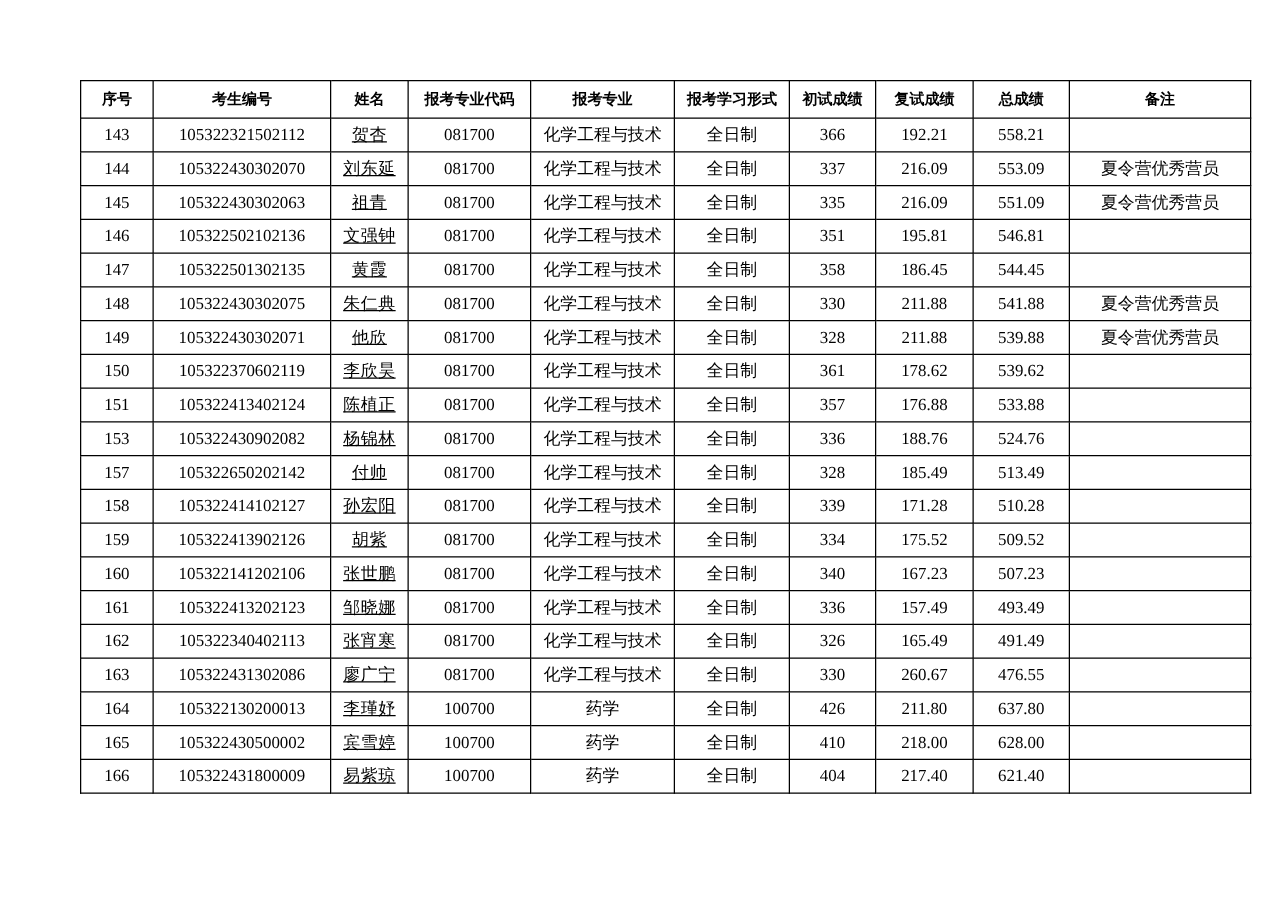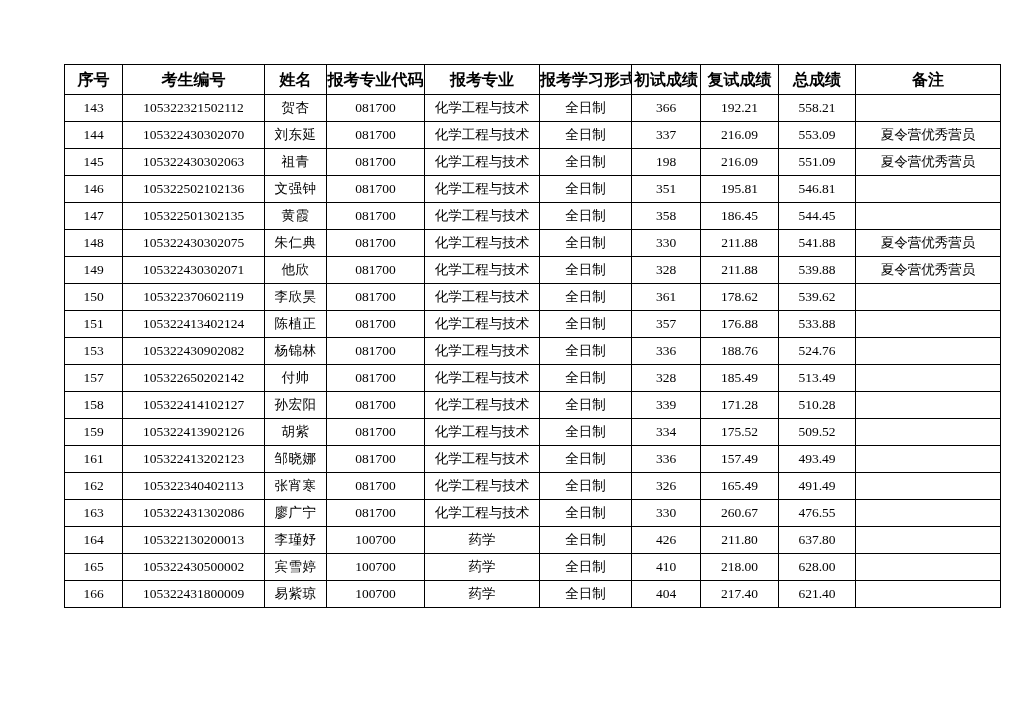--- a/index.html
+++ b/index.html
@@ -39,36 +39,36 @@
     font-size: 13.5px;
     line-height: 1.1;
     padding: 0;
     height: 26px;
     white-space: nowrap;
     overflow: hidden;
   }
   table.score-table thead th {
     font-weight: bold;
     height: 29px;
-    font-size: 16px;
+    font-size: 12px;
   }
   
   col.c-index   { width: 58px; }
   col.c-number  { width: 142px; }
   col.c-name    { width: 62px; }
   col.c-majcode { width: 98px; }
   col.c-major   { width: 115px; }
   col.c-mode    { width: 92px; }
   col.c-first   { width: 69px; }
   col.c-second  { width: 78px; }
   col.c-total   { width: 77px; }
   col.c-remark  { width: 145px; }
 
   td.num-cell { font-size: 13px; }
-  td.name-cell { letter-spacing: 0.5px; }
+  td.name-cell { letter-spacing: 0.5px; text-decoration: underline; }
   td.remark-cell { font-size: 13.5px; }
 </style>
 </head>
 <body>
 
 <div class="page">
   <div class="table-wrap">
     <table class="score-table">
       <colgroup>
         <col class="c-index">
@@ -121,21 +121,21 @@
             <td>553.09</td>
             <td class="remark-cell">夏令营优秀营员</td>
           </tr>
           <tr>
             <td>145</td>
             <td class="num-cell">105322430302063</td>
             <td class="name-cell">祖青</td>
             <td>081700</td>
             <td>化学工程与技术</td>
             <td>全日制</td>
-            <td>198</td>
+            <td>335</td>
             <td>216.09</td>
             <td>551.09</td>
             <td class="remark-cell">夏令营优秀营员</td>
           </tr>
           <tr>
             <td>146</td>
             <td class="num-cell">105322502102136</td>
             <td class="name-cell">文强钟</td>
             <td>081700</td>
             <td>化学工程与技术</td>
@@ -244,20 +244,32 @@
           <tr>
             <td>159</td>
             <td class="num-cell">105322413902126</td>
             <td class="name-cell">胡紫</td>
             <td>081700</td>
             <td>化学工程与技术</td>
             <td>全日制</td>
             <td>334</td>
             <td>175.52</td>
             <td>509.52</td>
+            <td class="remark-cell"></td>
+          </tr>
+          <tr>
+            <td>160</td>
+            <td class="num-cell">105322141202106</td>
+            <td class="name-cell">张世鹏</td>
+            <td>081700</td>
+            <td>化学工程与技术</td>
+            <td>全日制</td>
+            <td>340</td>
+            <td>167.23</td>
+            <td>507.23</td>
             <td class="remark-cell"></td>
           </tr>
           <tr>
             <td>161</td>
             <td class="num-cell">105322413202123</td>
             <td class="name-cell">邹晓娜</td>
             <td>081700</td>
             <td>化学工程与技术</td>
             <td>全日制</td>
             <td>336</td>

